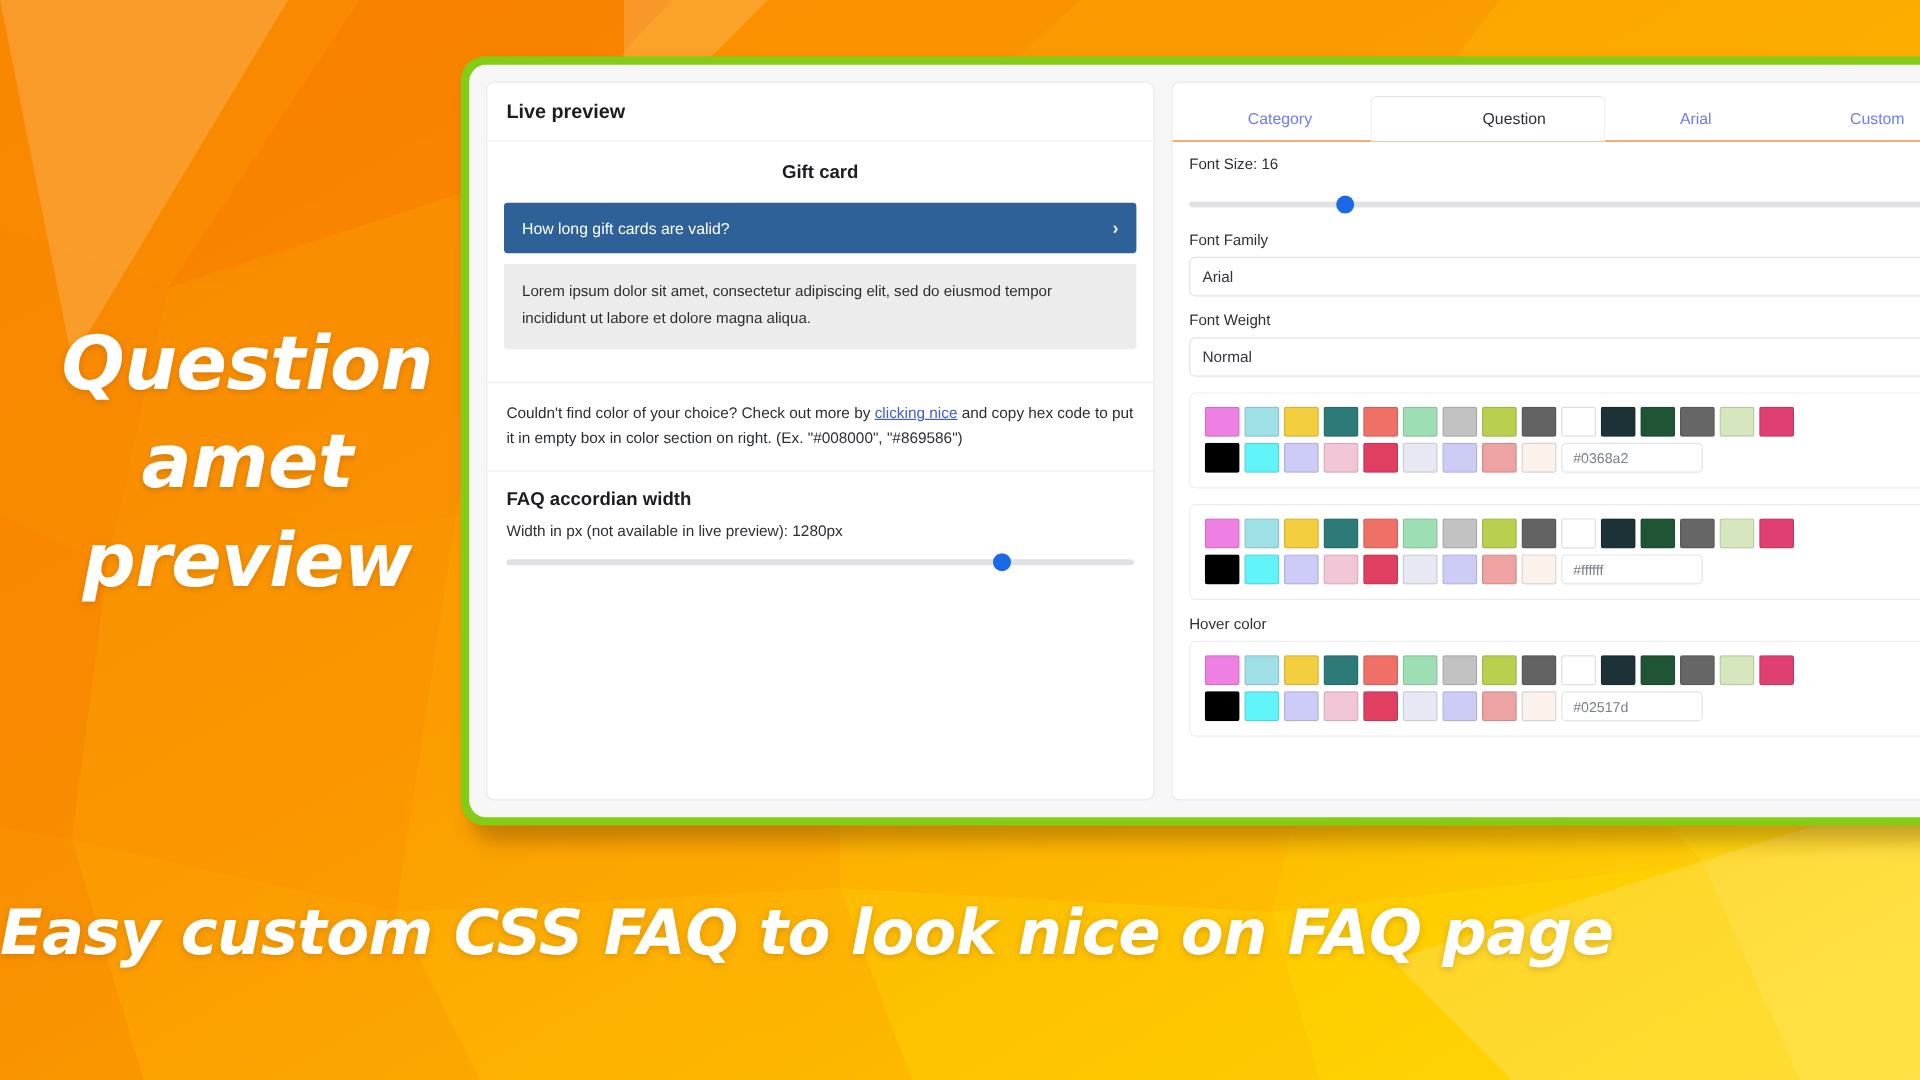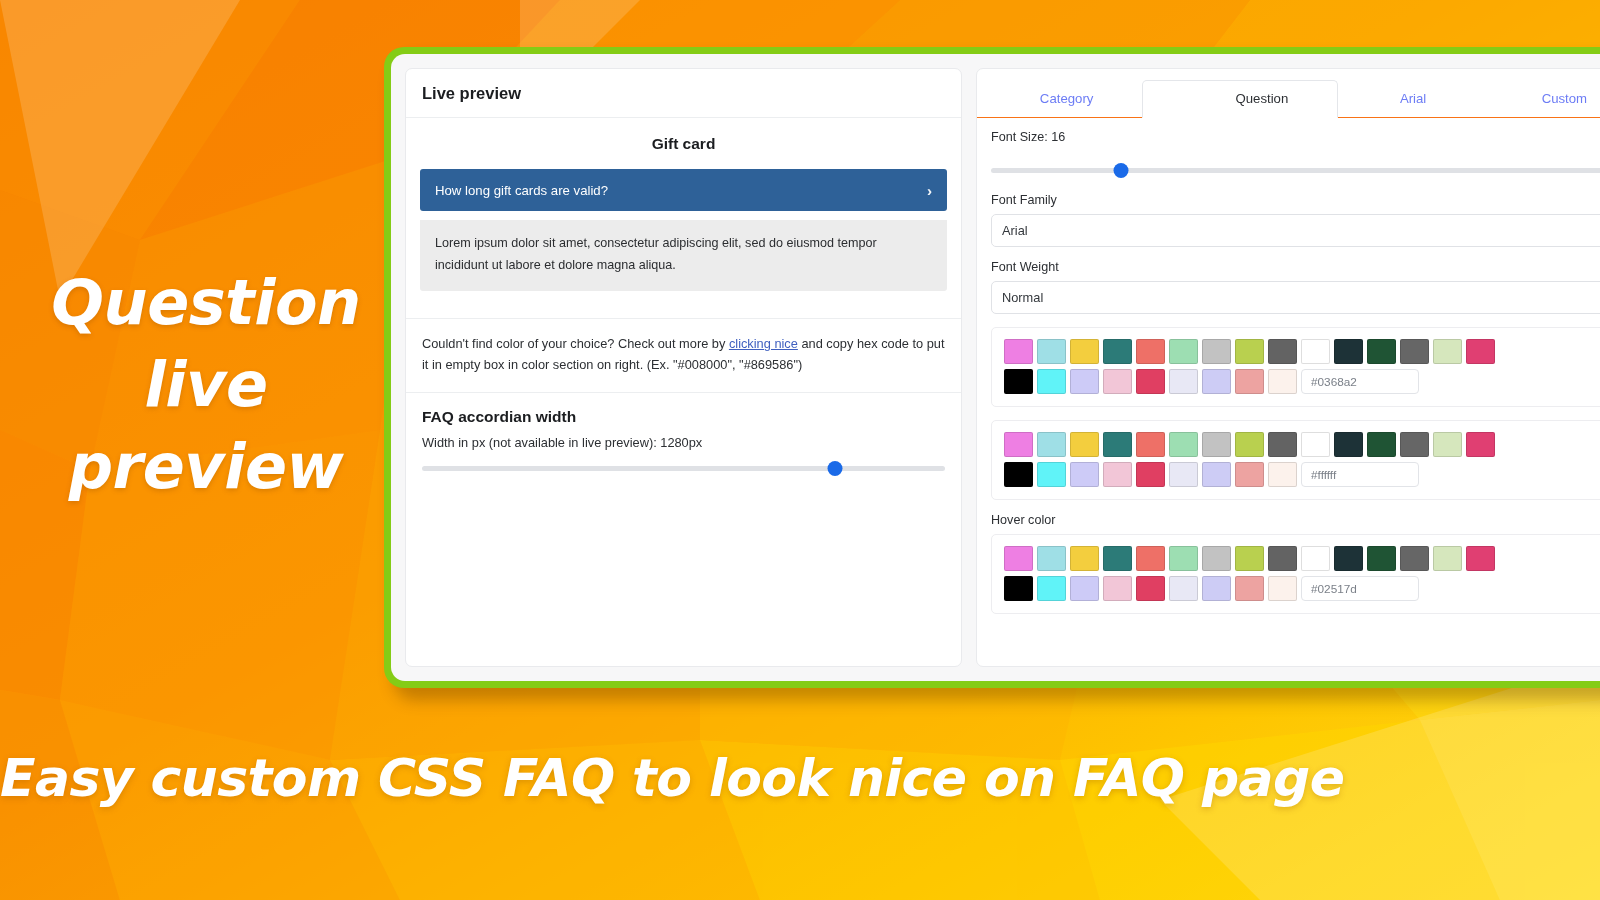--- a/index.html
+++ b/index.html
@@ -177,21 +177,21 @@
     <g opacity="0.16">
       <polygon points="0,0 240,0 60,300" fill="#ffffff"></polygon>
       <polygon points="1160,800 1600,660 1600,900 1260,900" fill="#ffffff"></polygon>
       <polygon points="520,0 640,0 520,120" fill="#ffffff"></polygon>
     </g>
   </svg>
 </div>
 
 <div class="promo-left">
   <div>Question</div>
-  <div>live</div>
+  <div>amet</div>
   <div>preview</div>
 </div>
 
 <div class="promo-bottom">Easy custom CSS FAQ to look nice on FAQ page</div>
 
 <div class="device">
   <div class="screen">
 
     <div class="card left-card">
 

